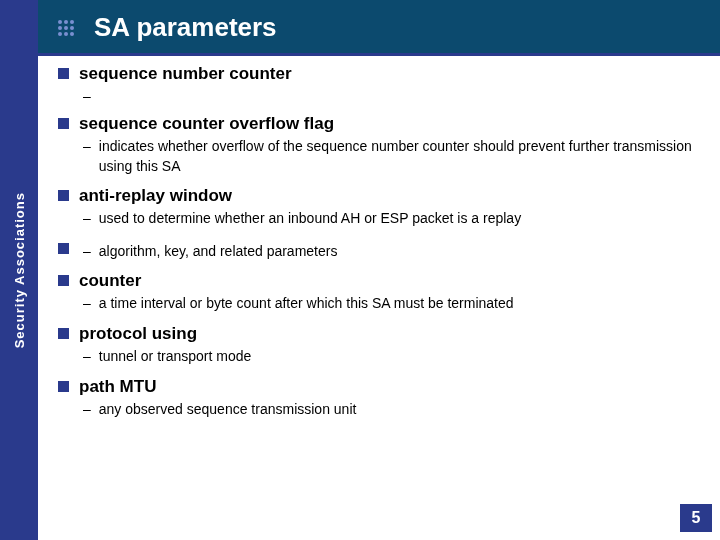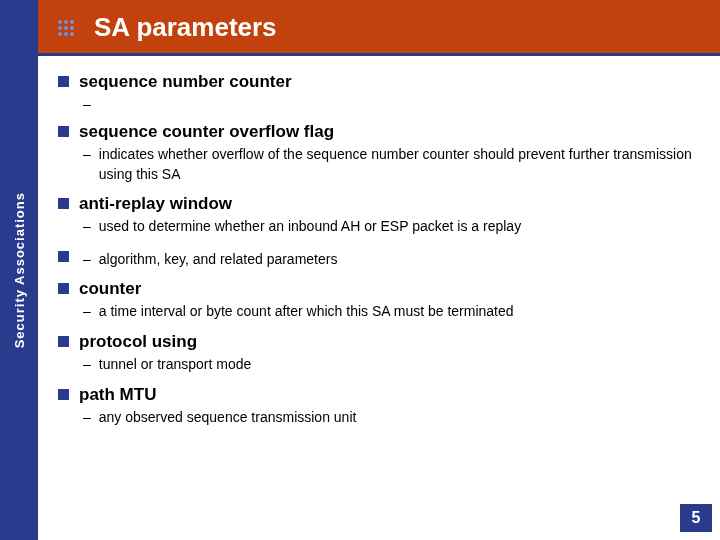--- a/index.html
+++ b/index.html
@@ -32,21 +32,21 @@
 
     
     .main {
       flex: 1;
       display: flex;
       flex-direction: column;
     }
 
     
     .header {
-      background: #c2410c;
+      background: #0c4a6e;
       padding: 12px 20px 10px 20px;
       display: flex;
       align-items: center;
       gap: 16px;
     }
     .header-dots {
       display: flex;
       flex-direction: column;
       gap: 2px;
       margin-right: 4px;
@@ -69,21 +69,21 @@
 
     
     .divider {
       height: 3px;
       background: #2a3a8c;
     }
 
     
     .content {
       flex: 1;
-      padding: 16px 24px 10px 20px;
+      padding: 8px 24px 10px 20px;
       overflow: hidden;
     }
 
     .bullet-list {
       list-style: none;
     }
 
     .bullet-item {
       display: flex;
       align-items: flex-start;

